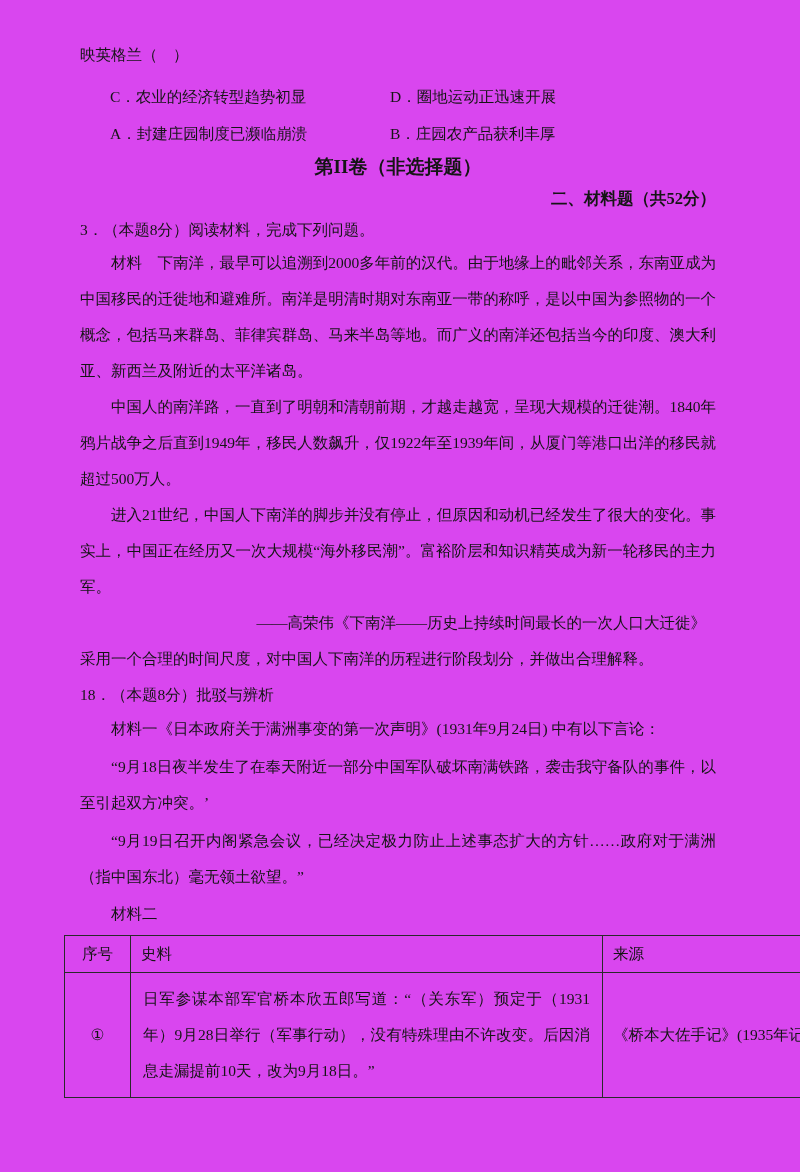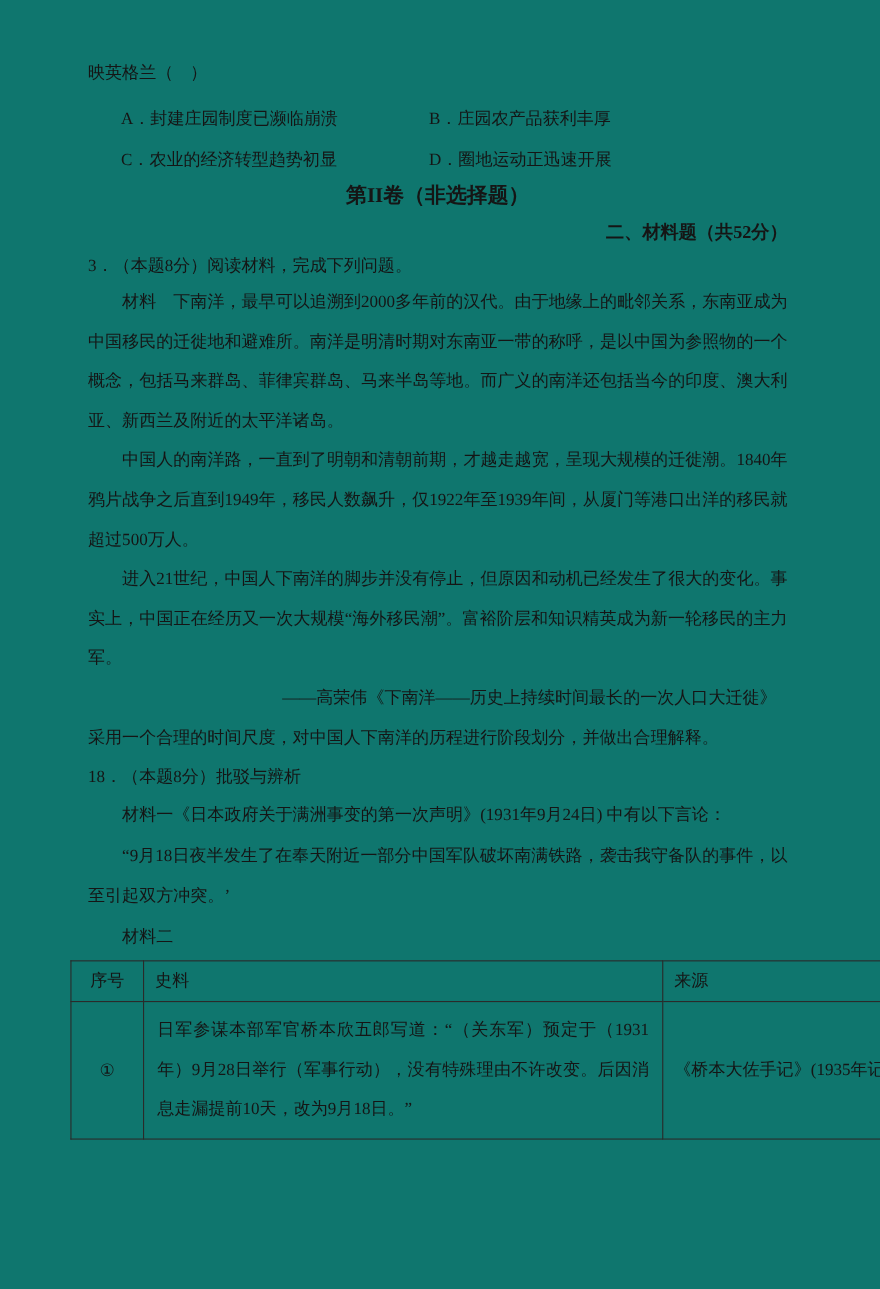--- a/index.html
+++ b/index.html
@@ -6,23 +6,23 @@
   html, body { background: #ffffff; }
   body {
     font-family: "Liberation Serif", "DejaVu Serif", serif;
     color: #151515;
   }
   .page {
     position: relative;
     width: 800px;
     height: 1172px;
     margin: 0 auto;
-    background: #0f766e;
+    background: #d946ef;
     overflow: hidden;
-    padding-top: 54px;
+    padding-top: 42px;
     font-size: 15.5px;
   }
   .tx { margin-left: 80px; margin-right: 84px; }
 
   .stem { line-height: 26px; }
 
   .options { margin-top: 10px; }
   .opt-row { display: flex; padding-left: 30px; line-height: 37px; }
   .opt-left { width: 280px; flex: 0 0 280px; }
   .opt-right { flex: 1; }
@@ -98,26 +98,26 @@
 </style>
 </head>
 <body>
 
 <div class="page">
 
   <div class="tx stem">映英格兰（　）</div>
 
   <div class="tx options">
     <div class="opt-row">
+      <span class="opt-left">C．农业的经济转型趋势初显</span>
+      <span class="opt-right">D．圈地运动正迅速开展</span>
+    </div>
+    <div class="opt-row">
       <span class="opt-left">A．封建庄园制度已濒临崩溃</span>
       <span class="opt-right">B．庄园农产品获利丰厚</span>
-    </div>
-    <div class="opt-row">
-      <span class="opt-left">C．农业的经济转型趋势初显</span>
-      <span class="opt-right">D．圈地运动正迅速开展</span>
     </div>
   </div>
 
   <div class="tx part-title">第II卷（非选择题）</div>
 
   <div class="tx section-heading">二、材料题（共52分）</div>
 
   <div class="tx q-head">3．（本题8分）阅读材料，完成下列问题。</div>
 
   <div class="tx para">材料　下南洋，最早可以追溯到2000多年前的汉代。由于地缘上的毗邻关系，东南亚成为中国移民的迁徙地和避难所。南洋是明清时期对东南亚一带的称呼，是以中国为参照物的一个概念，包括马来群岛、菲律宾群岛、马来半岛等地。而广义的南洋还包括当今的印度、澳大利亚、新西兰及附近的太平洋诸岛。</div>
@@ -129,20 +129,21 @@
   <div class="tx attribution">——高荣伟《下南洋——历史上持续时间最长的一次人口大迁徙》</div>
 
   <div class="tx task">采用一个合理的时间尺度，对中国人下南洋的历程进行阶段划分，并做出合理解释。</div>
 
   <div class="tx q-head q18-head">18．（本题8分）批驳与辨析</div>
 
   <div class="tx para">材料一《日本政府关于满洲事变的第一次声明》(1931年9月24日) 中有以下言论：</div>
 
   <div class="tx para quote">“9月18日夜半发生了在奉天附近一部分中国军队破坏南满铁路，袭击我守备队的事件，以至引起双方冲突。’</div>
 
+  <div class="tx para quote">“9月19日召开内阁紧急会议，已经决定极力防止上述事态扩大的方针……政府对于满洲（指中国东北）毫无领土欲望。”</div>
 
   <div class="tx m2-label">材料二</div>
 
   <table class="source-table">
     <colgroup>
       <col class="c-no">
       <col class="c-shiliao">
       <col class="c-laiyuan">
     </colgroup>
     <thead>

